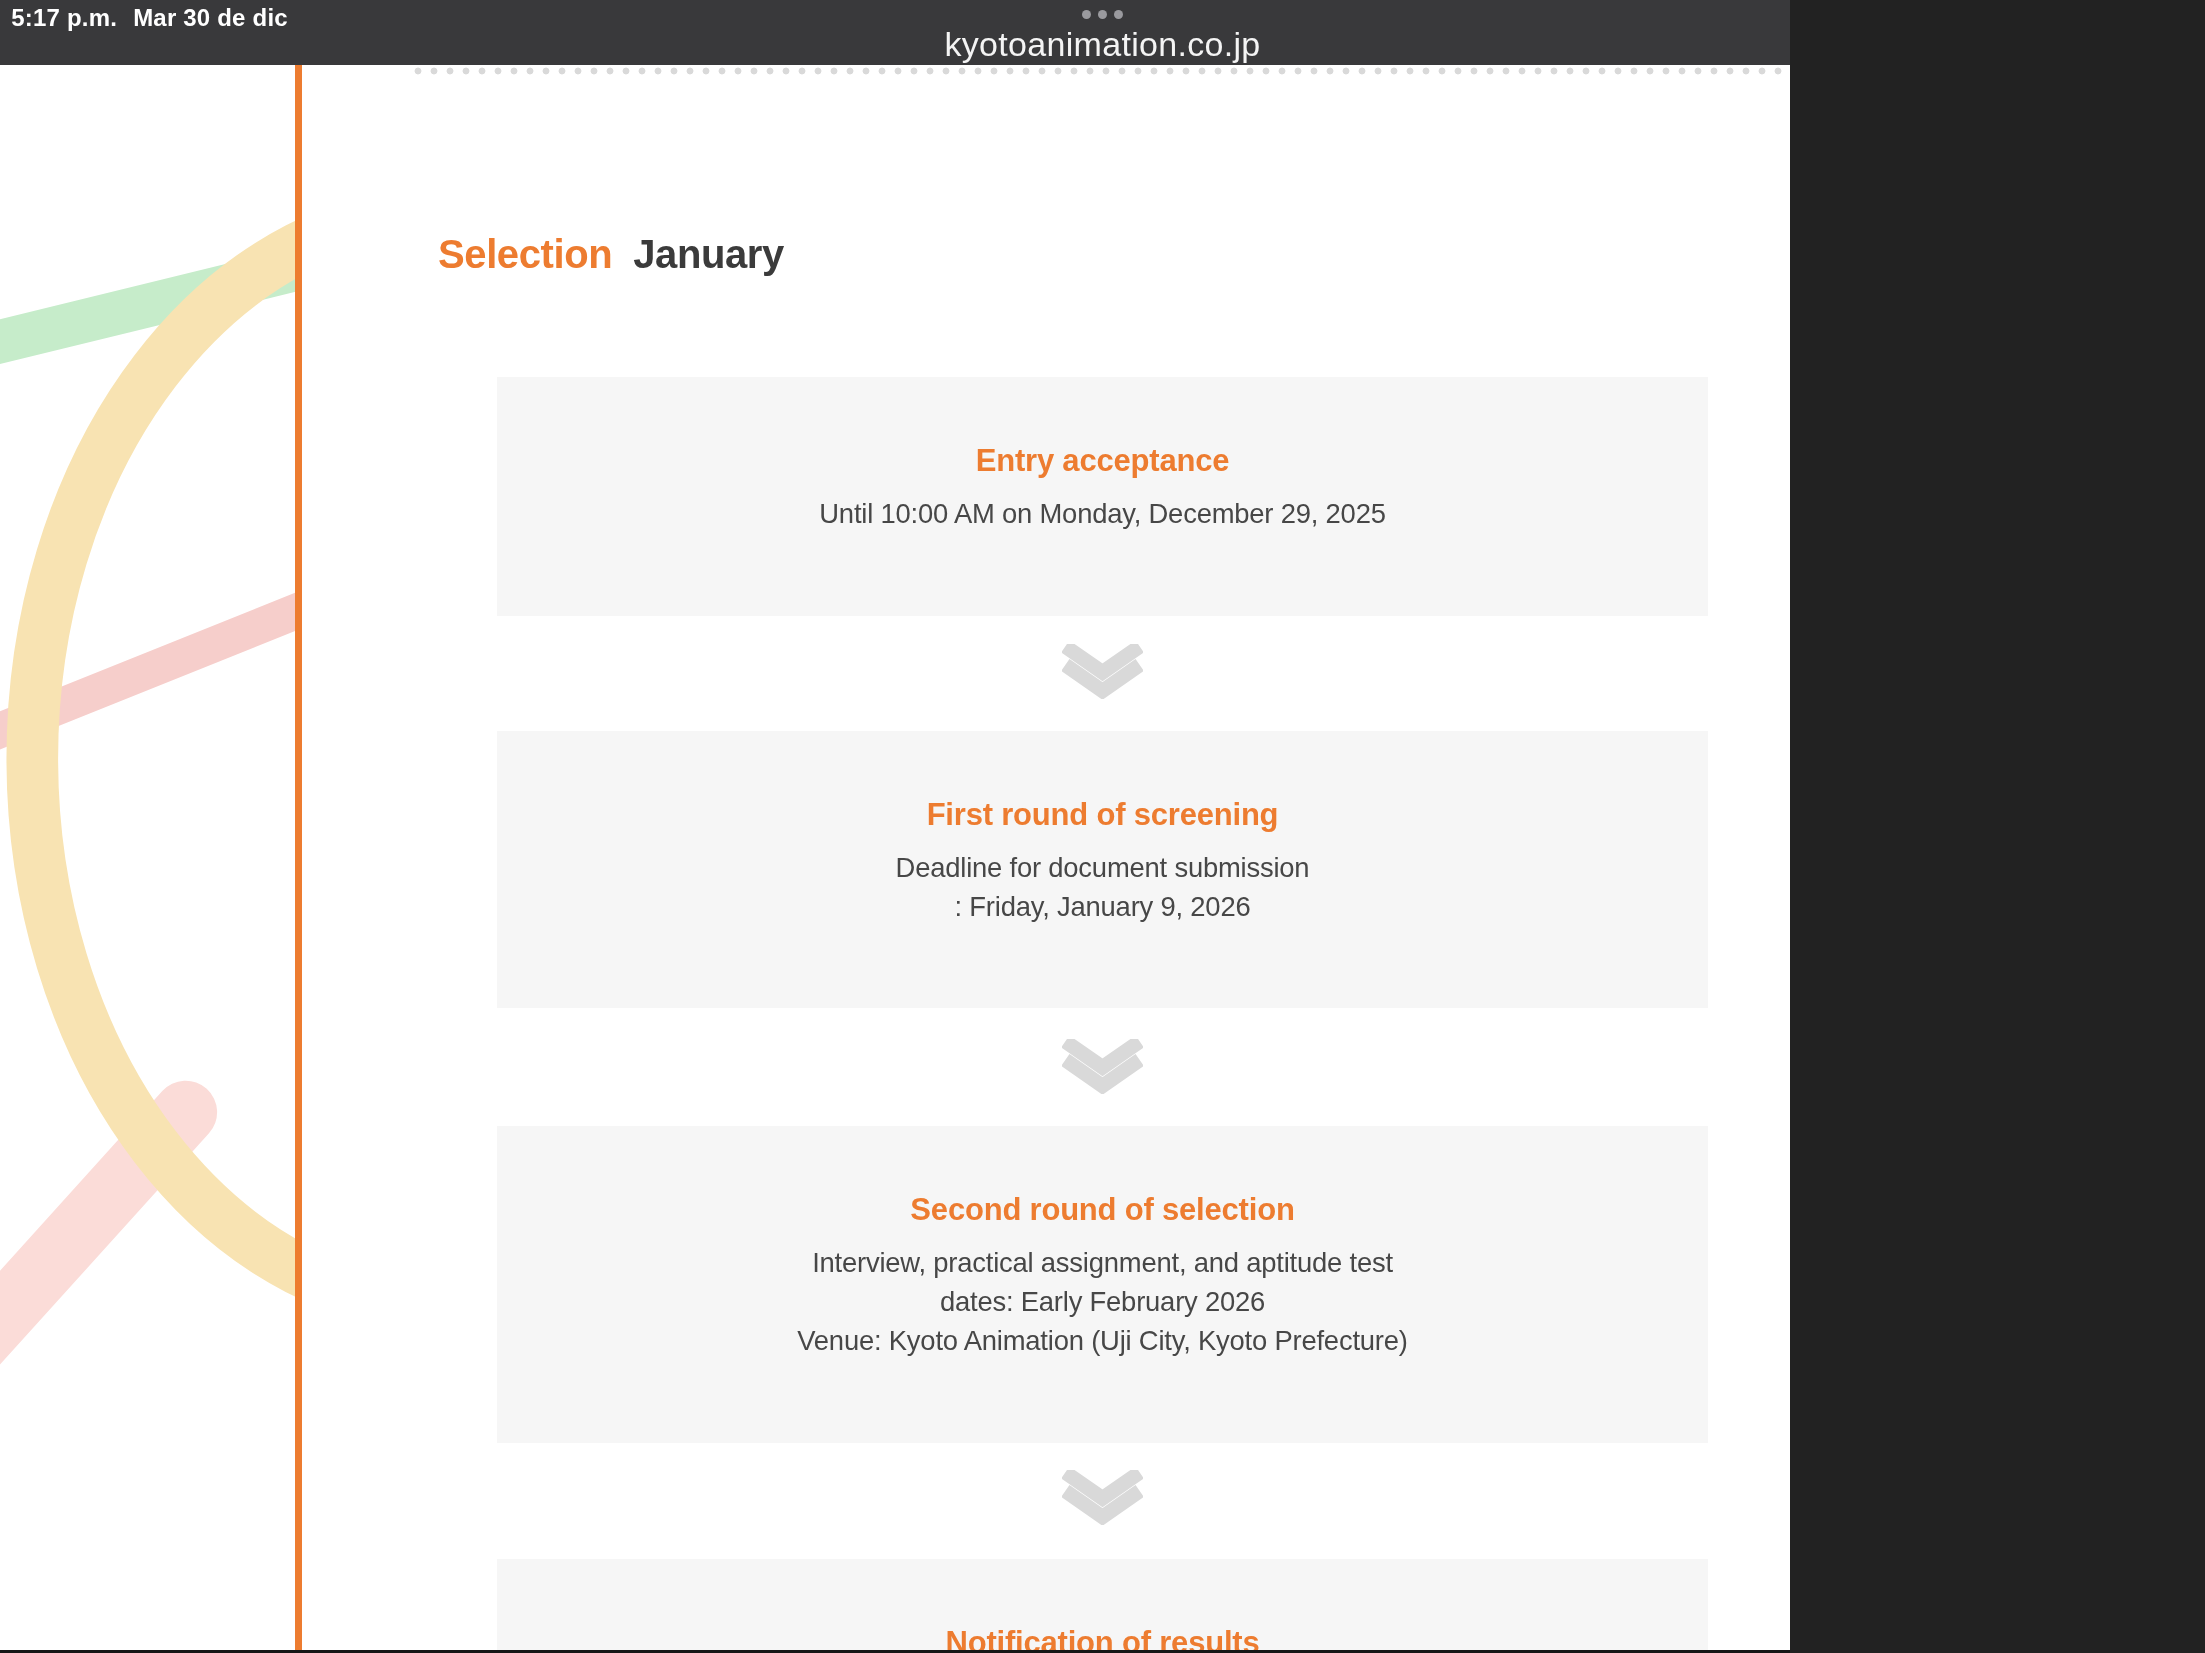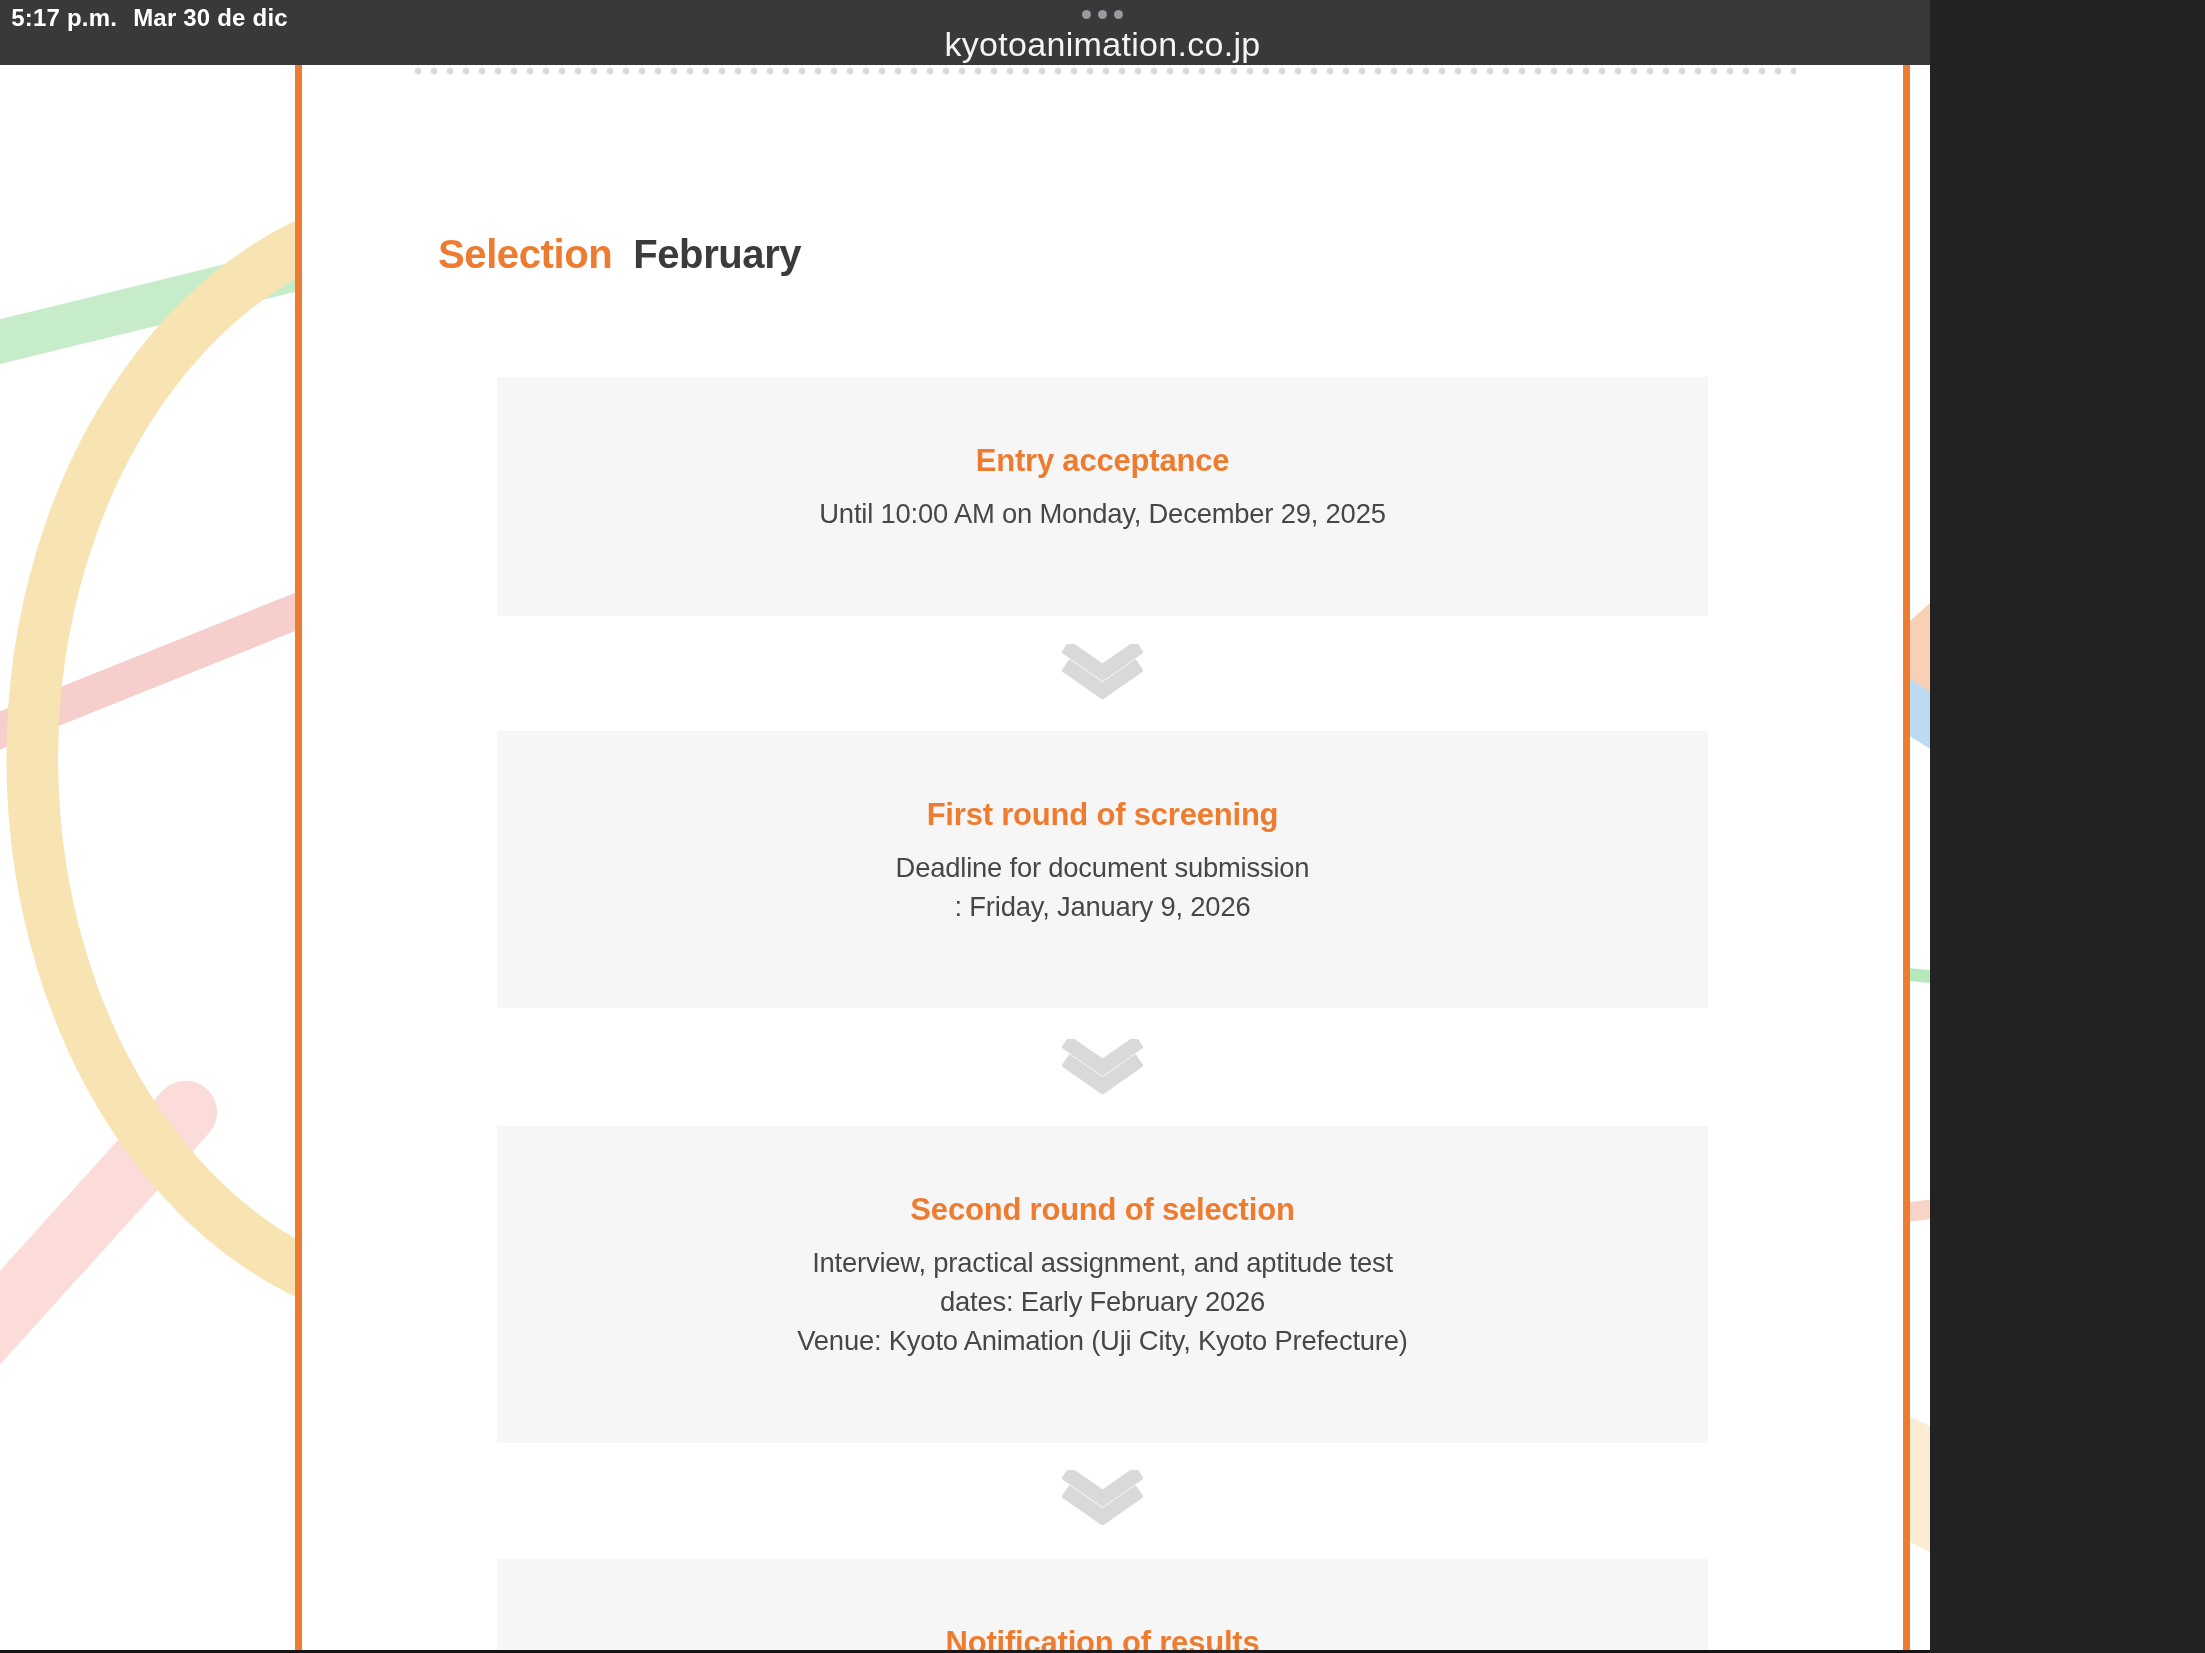--- a/index.html
+++ b/index.html
@@ -1,17 +1,17 @@
 <!DOCTYPE html>
 <html style="font-size:13px"><head>
 <meta charset="utf-8">
 <style>
   html,body { margin:0; padding:0; background:#222; }
   #screen {
-    position:relative; width:1930px; height:1653px; overflow:hidden;
+    position:relative; width:1790px; height:1653px; overflow:hidden;
     background:#ffffff; font-family:"Liberation Sans", sans-serif;
   }
   
   #swirls { position:absolute; left:0; top:0; z-index:0; }
   
   #content-bg { position:absolute; left:302px; top:65px; width:1601px; height:1588px; background:#ffffff; z-index:1; }
   .rail { position:absolute; top:65px; width:6.5px; height:1588px; background:#ED7C30; z-index:2; }
   #rail-left  { left:295px; }
   #rail-right { left:1903px; }
   #dotted-row {
@@ -116,21 +116,21 @@
     </div>
   </div>
 
   <button id="menu-button">
     <span class="bar"></span>
     <span class="bar"></span>
     <span class="bar"></span>
   </button>
 
   <div id="page-title">
-    <span class="accent">Selection</span><span class="rest">February</span>
+    <span class="accent">Selection</span><span class="rest">January</span>
   </div>
 
   <div id="card-0" class="card">
     <h2>Entry acceptance</h2>
     <div class="body">
       <p>Until 10:00 AM on Monday, December 29, 2025</p>
     </div>
   </div>
 
   <svg id="chevron-0" class="step-chevron" viewBox="0 0 100 68">

